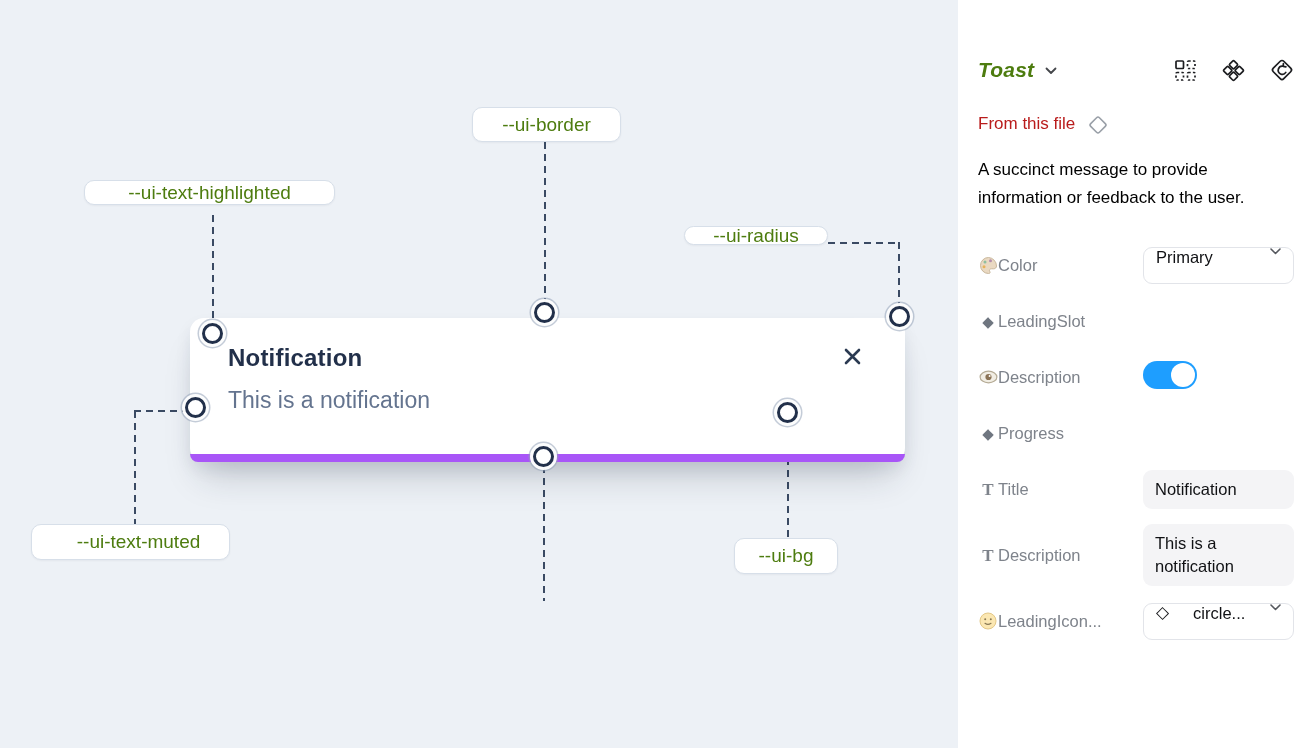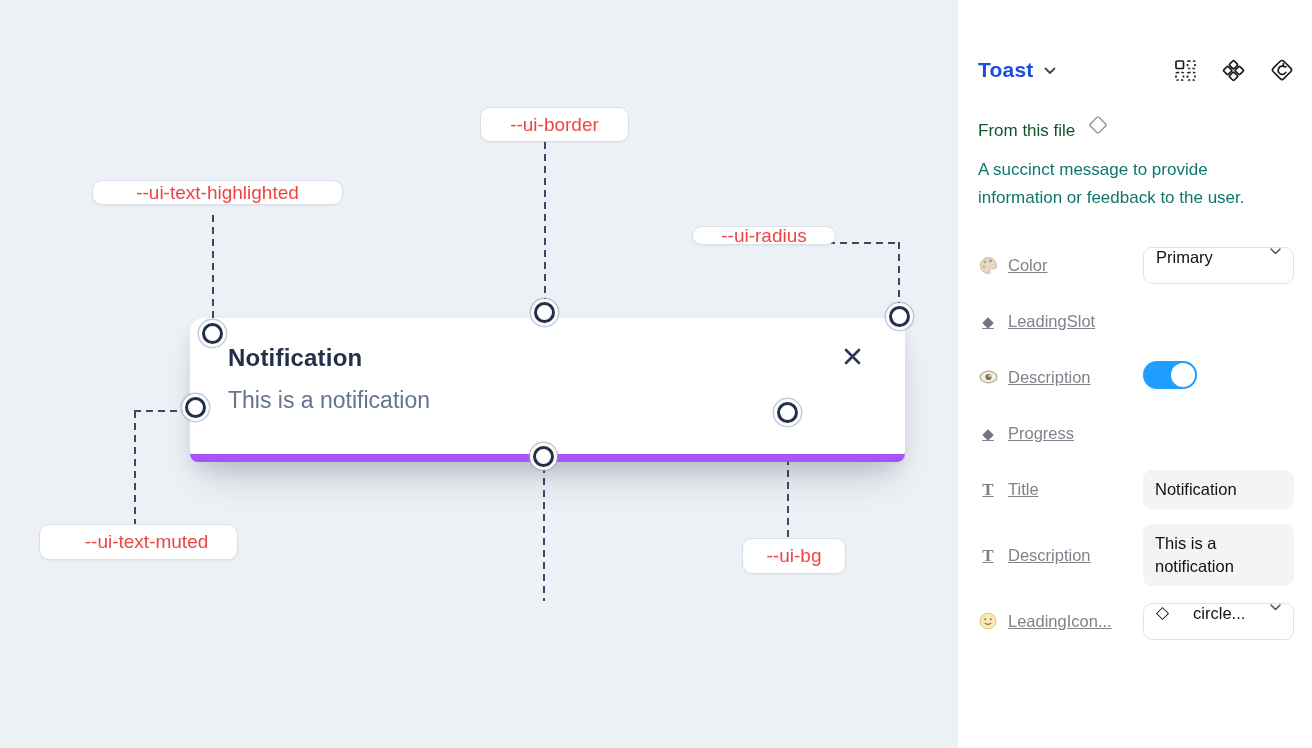--- a/index.html
+++ b/index.html
@@ -11,43 +11,43 @@
   .toast{position:absolute;left:190px;top:318px;width:715px;height:144px;background:#fff;border-radius:14px;
          box-shadow:0 24px 36px -12px rgba(30,41,59,.22),0 8px 16px rgba(30,41,59,.08);}
   .toast-inner{padding:26px 40px 0 38px;}
   .toast-title-row{display:flex;justify-content:space-between;align-items:flex-start;}
   .toast-title{font-size:24px;font-weight:700;color:#22304A;letter-spacing:.2px;}
   .toast-desc{margin-top:15px;font-size:23px;color:#64748F;}
   .toast-bar{position:absolute;left:0;right:0;bottom:0;height:8px;background:#A855F7;border-radius:0 0 14px 14px;}
   .close-btn{background:none;border:none;padding:2px;cursor:default;line-height:0;}
 
   .pill{position:absolute;box-sizing:border-box;background:#fff;border:1px solid #D7DFE9;border-radius:10px;
-        display:flex;align-items:center;justify-content:center;font-size:19px;color:#ef4444;
-        box-shadow:0 1px 2px rgba(30,41,59,.05);white-space:nowrap;margin-left:8px;}
+        display:flex;align-items:center;justify-content:center;font-size:19px;color:#4d7c0f;
+        box-shadow:0 1px 2px rgba(30,41,59,.05);white-space:nowrap;}
 
   .vline{position:absolute;width:2px;background:repeating-linear-gradient(to bottom,#3A4A63 0 7px,transparent 7px 12px);}
   .hline{position:absolute;height:2px;background:repeating-linear-gradient(to right,#3A4A63 0 7px,transparent 7px 12px);}
 
   .dot{position:absolute;width:15px;height:15px;background:#fff;border:3px solid #22304A;border-radius:50%;
        box-shadow:0 0 0 3px rgba(255,255,255,.95),0 0 0 4.5px rgba(148,163,184,.55);}
 
   
   .panel{width:354px;height:748px;background:#fff;box-sizing:border-box;padding:0 18px 0 20px;flex:none;}
   .p-header{display:flex;align-items:center;padding-top:58px;}
   .p-title-btn{display:flex;align-items:center;gap:11px;background:none;border:none;padding:0;cursor:default;}
-  .p-title{font-size:21px;font-weight:700;color:#1d4ed8;letter-spacing:.2px;}
+  .p-title{font-size:21px;font-weight:700;color:#4d7c0f;letter-spacing:.2px;font-style:italic;}
   .p-icons{margin-left:auto;display:flex;gap:25px;align-items:center;}
   .icon-btn{background:none;border:none;padding:0;line-height:0;cursor:default;}
 
-  .p-from{margin-top:32px;display:flex;align-items:flex-end;gap:12px;color:#14532d;font-size:17px;}
-  .p-desc{margin-top:15px;font-size:17px;line-height:28px;color:#0f766e;}
+  .p-from{margin-top:32px;display:flex;align-items:flex-start;gap:12px;color:#b91c1c;font-size:17px;}
+  .p-desc{margin-top:15px;font-size:17px;line-height:28px;color:#000000;}
 
   .rows{margin-top:25px;}
   .row{display:flex;align-items:center;min-height:56px;}
-  .row-label{display:flex;align-items:center;gap:10px;font-size:16.5px;color:#7E838B;text-decoration:underline;}
+  .row-label{display:flex;align-items:center;font-size:16.5px;color:#7E838B;}
   .ri{width:20px;text-align:center;line-height:0;flex:none;}
   .ri-glyph{font-size:15px;color:#6F7680;line-height:1;}
   .ri-t{font-family:"Liberation Serif",serif;font-weight:700;font-size:17px;color:#7E838B;line-height:1;}
   .row-control{margin-left:auto;width:151px;box-sizing:border-box;flex:none;}
 
   .select{height:37px;box-sizing:border-box;border:1px solid #E2E4E9;border-radius:9px;background:#fff;
           display:flex;align-items:flex-start;gap:24px;padding:0 12px;font-size:16.5px;font-weight:500;color:#101114;
           width:100%;cursor:default;}
   .select .chev{margin-left:auto;line-height:0;}
   .sel-diamond{font-size:17px;color:#121316;line-height:1;}

